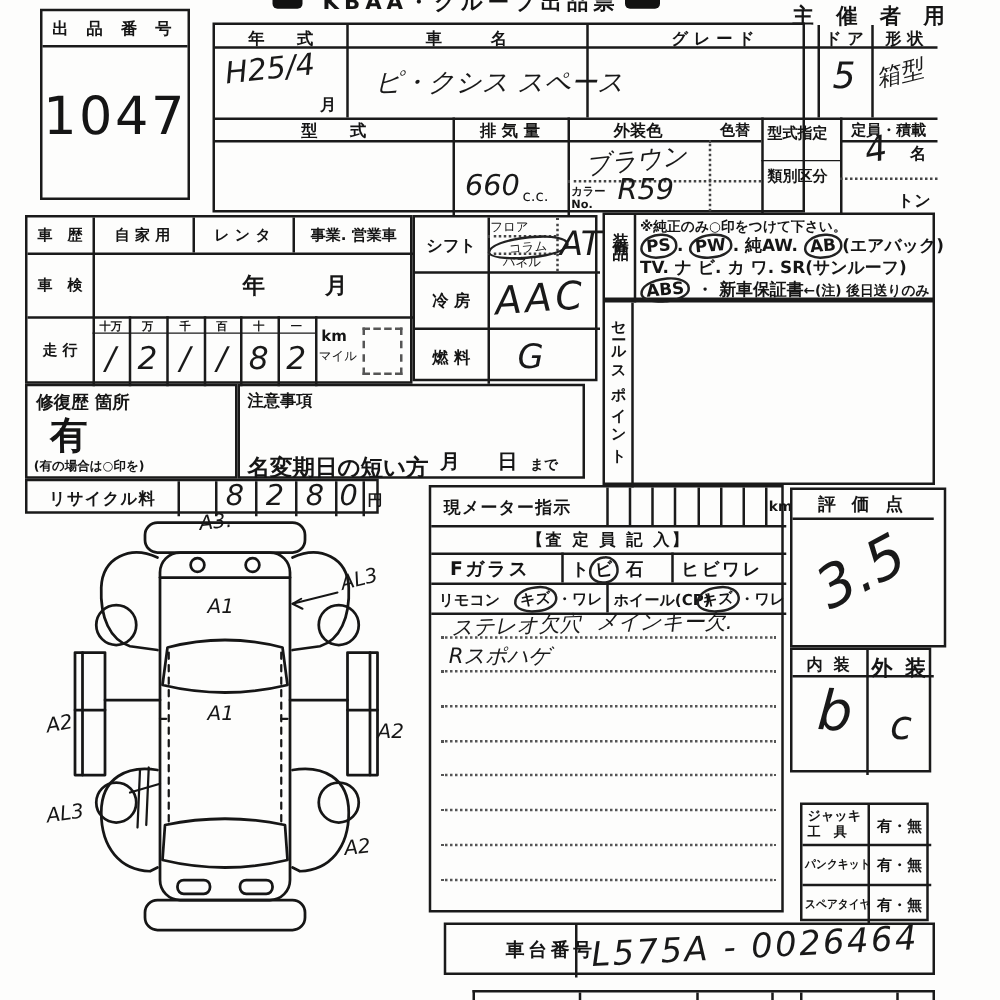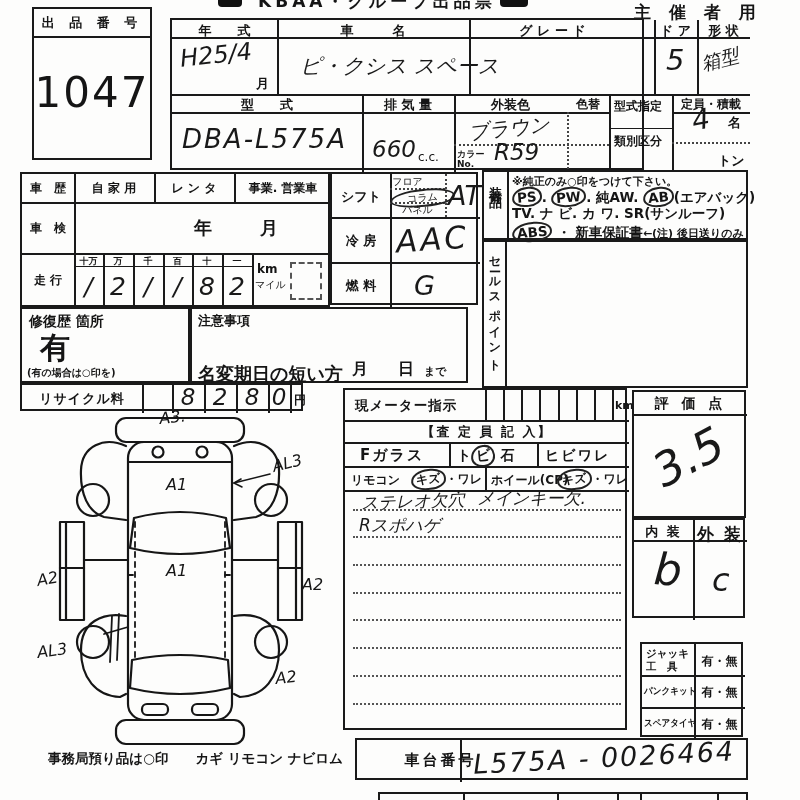--- a/index.html
+++ b/index.html
@@ -51,39 +51,38 @@
     <div class="vl" style="left:282px;top:74px;height:78px;"></div>
     <div class="vl" style="left:437px;top:74px;height:78px;"></div>
     <div class="vl" style="left:500px;top:74px;height:78px;"></div>
     <div class="dot-v" style="left:395px;top:92px;height:60px;"></div>
     <div class="dot-h" style="left:282px;top:124px;width:155px;"></div>
     <div class="dot-h" style="left:500px;top:122px;width:78px;"></div>
     <div class="hl thin" style="left:437px;top:108px;width:63px;"></div>
 
     <div class="lbl ctr" style="left:0;top:2px;width:105px;font-size:13px;">年　　式</div>
     <div class="lbl ctr" style="left:105px;top:2px;width:192px;font-size:13px;">車　　　名</div>
-    <div class="lbl ctr" style="left:288px;top:2px;width:185px;font-size:13px;">グ レ ー ド</div>
+    <div class="lbl ctr" style="left:306px;top:2px;width:185px;font-size:13px;">グ レ ー ド</div>
     <div class="lbl ctr" style="left:482px;top:2px;width:43px;font-size:13px;">ド ア</div>
     <div class="lbl ctr" style="left:525px;top:2px;width:53px;font-size:13px;">形 状</div>
 
     <div class="hw" style="left:8px;top:23px;font-size:24px;transform:rotate(-6deg);">H25/4</div>
     <div class="lbl" style="left:84px;top:55px;font-size:13px;">月</div>
     <div class="hw" style="left:128px;top:36px;font-size:21px;">ピ・クシス スペース</div>
     <div class="hw" style="left:494px;top:26px;font-size:29px;">5</div>
     <div class="hw" style="left:529px;top:30px;font-size:19px;transform:rotate(-14deg);">箱型</div>
 
     <div class="lbl ctr" style="left:0;top:76px;width:190px;font-size:13px;">型　　式</div>
     <div class="lbl ctr" style="left:190px;top:76px;width:92px;font-size:13px;">排 気 量</div>
     <div class="lbl ctr" style="left:282px;top:76px;width:113px;font-size:13px;">外装色</div>
     <div class="lbl ctr" style="left:395px;top:76px;width:42px;font-size:12px;">色替</div>
     <div class="lbl" style="left:442px;top:78px;font-size:12px;">型式指定</div>
     <div class="lbl" style="left:442px;top:113px;font-size:12px;">類別区分</div>
     <div class="lbl ctr" style="left:500px;top:76px;width:78px;font-size:12px;">定員・積載</div>
 
-    <div class="hw" style="left:10px;top:106px;font-size:26px;letter-spacing:2px;">DBA-L575A</div>
     <div class="hw" style="left:200px;top:118px;font-size:23px;">660</div>
     <div class="lbl" style="left:246px;top:130px;font-size:12px;font-weight:normal;">c.c.</div>
     <div class="hw" style="left:296px;top:98px;font-size:20px;transform:rotate(-6deg);">ブラウン</div>
     <div class="lbl" style="left:285px;top:130px;font-size:9px;width:34px;white-space:normal;line-height:1.1;">カラーNo.</div>
     <div class="hw" style="left:322px;top:121px;font-size:23px;">R59</div>
     <div class="hw" style="left:520px;top:86px;font-size:28px;transform:rotate(-10deg);">4</div>
     <div class="lbl" style="left:556px;top:94px;font-size:13px;">名</div>
     <div class="lbl" style="left:546px;top:132px;font-size:13px;">トン</div>
   </div>
 
@@ -228,21 +227,21 @@
     <div class="dotline" style="left:8px;top:119px;width:268px;"></div>
     <div class="dotline" style="left:8px;top:146px;width:268px;"></div>
     <div class="dotline" style="left:8px;top:174px;width:268px;"></div>
     <div class="dotline" style="left:8px;top:202px;width:268px;"></div>
     <div class="dotline" style="left:8px;top:229px;width:268px;"></div>
     <div class="dotline" style="left:8px;top:257px;width:268px;"></div>
     <div class="dotline" style="left:8px;top:285px;width:268px;"></div>
     <div class="dotline" style="left:8px;top:313px;width:268px;"></div>
   </div>
 
-  <div class="box" style="left:632px;top:390px;width:114px;height:128px;">
+  <div class="box" style="left:632px;top:390px;width:125px;height:128px;">
     <div class="hl" style="left:0;top:22px;width:113px;"></div>
     <div class="lbl ctr" style="left:0;top:3px;width:113px;font-size:14px;letter-spacing:4px;">評 価 点</div>
     <div class="hw" style="left:18px;top:42px;font-size:46px;transform:rotate(-28deg);">3.5</div>
   </div>
 
   <div class="box" style="left:632px;top:518px;width:113px;height:100px;">
     <div class="hl" style="left:0;top:20px;width:113px;"></div>
     <div class="vl" style="left:59px;top:0;height:100px;"></div>
     <div class="lbl ctr" style="left:0;top:3px;width:59px;font-size:13px;letter-spacing:2px;">内 装</div>
     <div class="lbl ctr" style="left:59px;top:3px;width:54px;font-size:17px;letter-spacing:2px;">外 装</div>
@@ -270,21 +269,20 @@
   </div>
 
   <div class="abs" style="left:378px;top:792px;width:370px;height:8px;border:2px solid #1a1a1a;border-bottom:none;box-sizing:border-box;">
     <div class="vl" style="left:83px;top:0;height:8px;"></div>
     <div class="vl" style="left:177px;top:0;height:8px;"></div>
     <div class="vl" style="left:237px;top:0;height:8px;"></div>
     <div class="vl" style="left:260px;top:0;height:8px;"></div>
     <div class="vl" style="left:337px;top:0;height:8px;"></div>
   </div>
 
-  <div class="lbl" style="left:48px;top:750px;font-size:13.5px;">事務局預り品は○印　　カギ  リモコン  ナビロム</div>
 
   <svg class="abs" style="left:36px;top:410px;" width="300" height="338" viewBox="0 0 300 338">
     <g fill="none" stroke="#161616" stroke-width="2.2" stroke-linecap="round" stroke-linejoin="round">
 
       <rect x="80" y="8" width="128" height="24" rx="10"></rect>
 
       <rect x="92" y="32" width="104" height="278" rx="16"></rect>
       <line x1="92" y1="52" x2="196" y2="52"></line>
       <circle cx="122" cy="42" r="5.5"></circle>
       <circle cx="166" cy="42" r="5.5"></circle>

